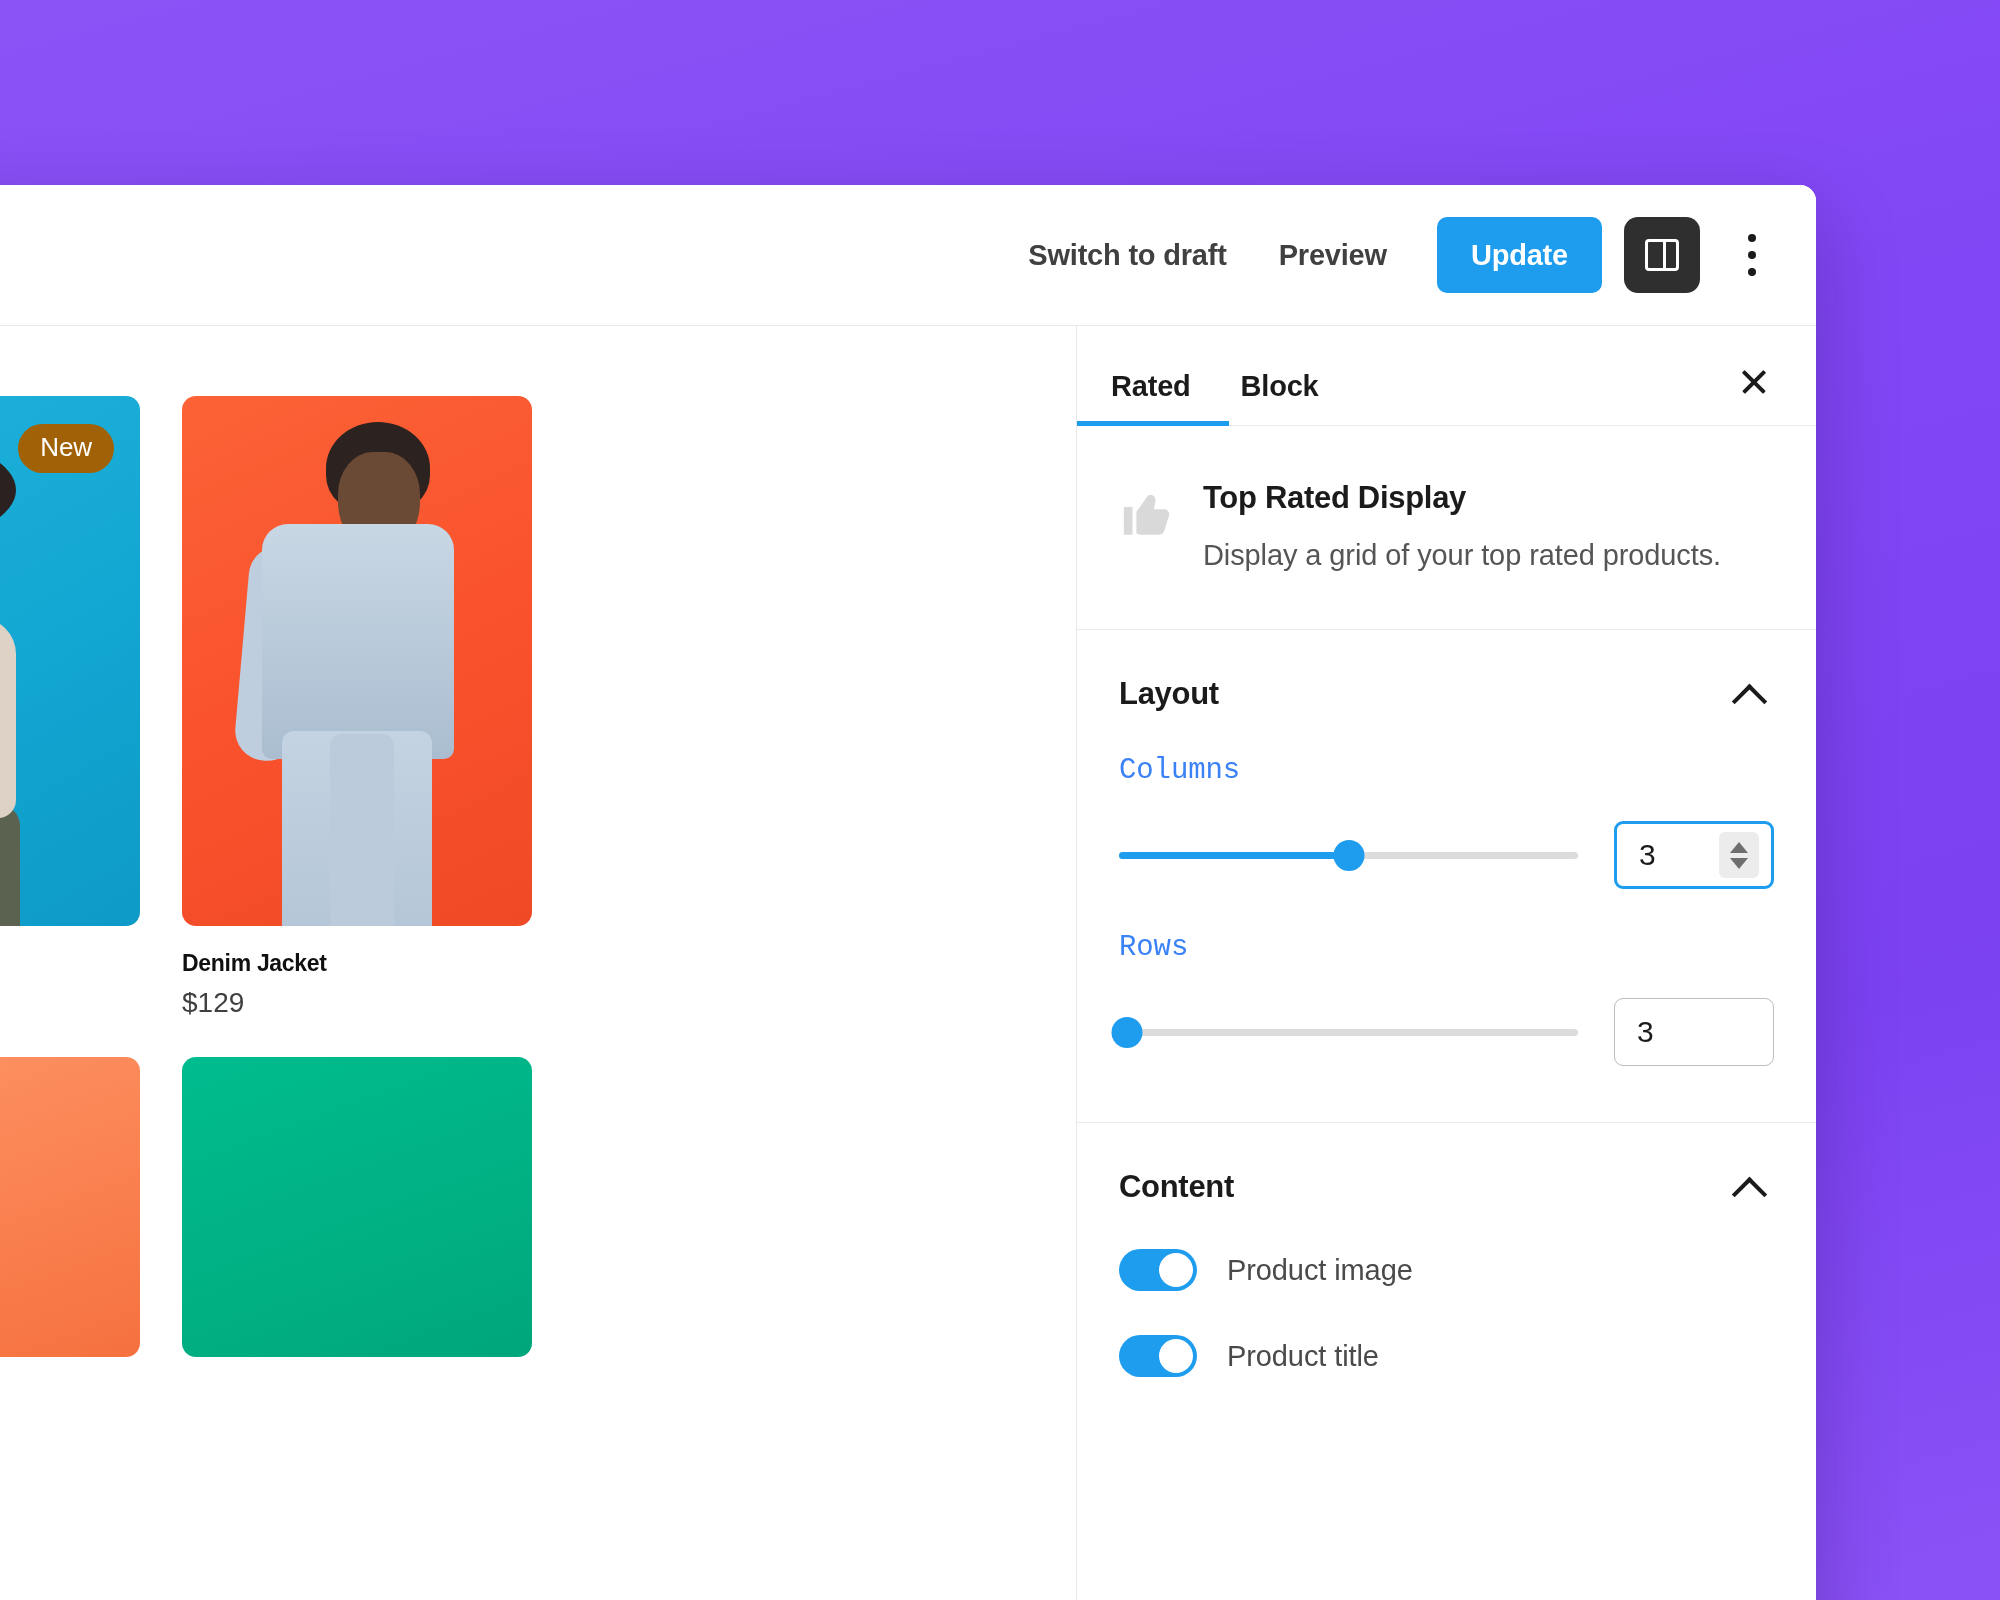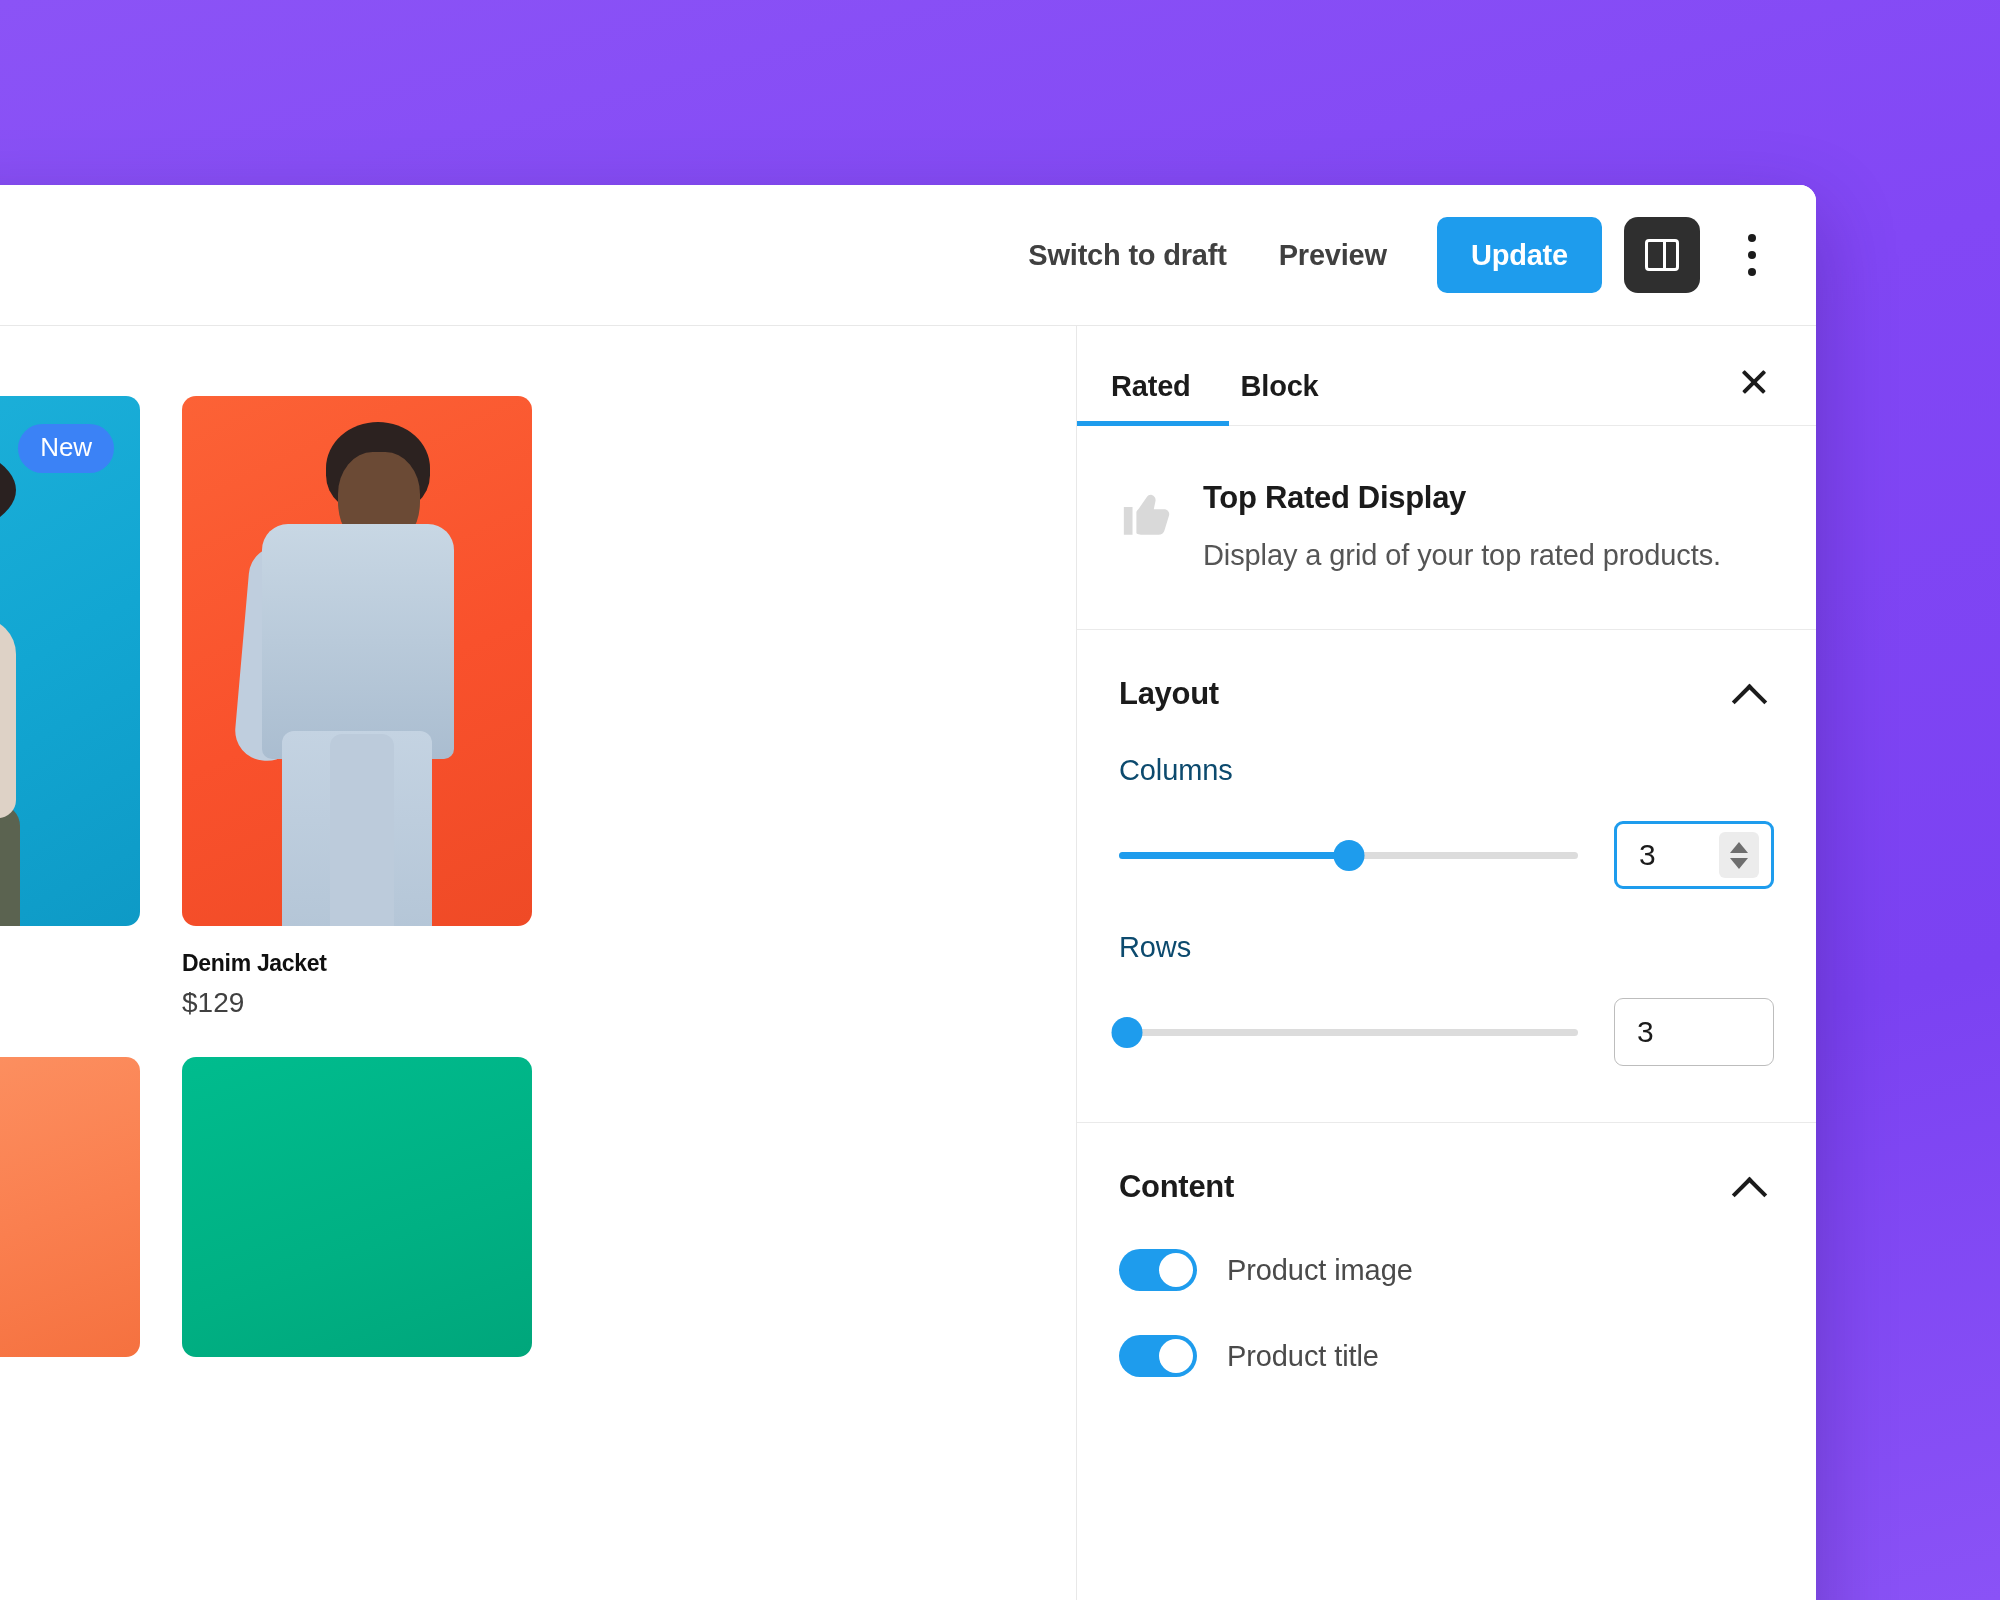--- a/index.html
+++ b/index.html
@@ -129,21 +129,21 @@
   .thumb {
     width: 350px; height: 530px;
     border-radius: 14px;
     position: relative;
     overflow: hidden;
   }
   .thumb.short { height: 300px; }
   .badge {
     position: absolute;
     top: 28px; right: 26px;
-    background: #3b82f6;
+    background: #a16207;
     color: #fff;
     font-size: 26px;
     font-weight: 400;
     padding: 8px 22px 10px;
     border-radius: 999px;
     letter-spacing: -.1px;
   }
   .p-title {
     margin-top: 24px;
     font-size: 23px;
@@ -266,21 +266,21 @@
     width: 30px; height: 30px; position: relative; margin-right: 10px;
   }
   .chev::before {
     content: ""; position: absolute; left: 3px; top: 10px;
     width: 21px; height: 21px;
     border-left: 4px solid #1b1b1b; border-top: 4px solid #1b1b1b;
     transform: rotate(45deg);
   }
 
   .field-label {
-    font-size: 29px; color: #0c4a6e; margin-top: 42px; letter-spacing: -.1px;
+    font-size: 29px; color: #3b82f6; margin-top: 42px; letter-spacing: -.1px; font-family: Liberation Mono, monospace;
   }
   .ctl-row {
     display: flex; align-items: center; gap: 0; margin-top: 34px;
   }
   .slider {
     position: relative;
     flex: 1;
     height: 40px;
     display: flex; align-items: center;
     cursor: pointer;

